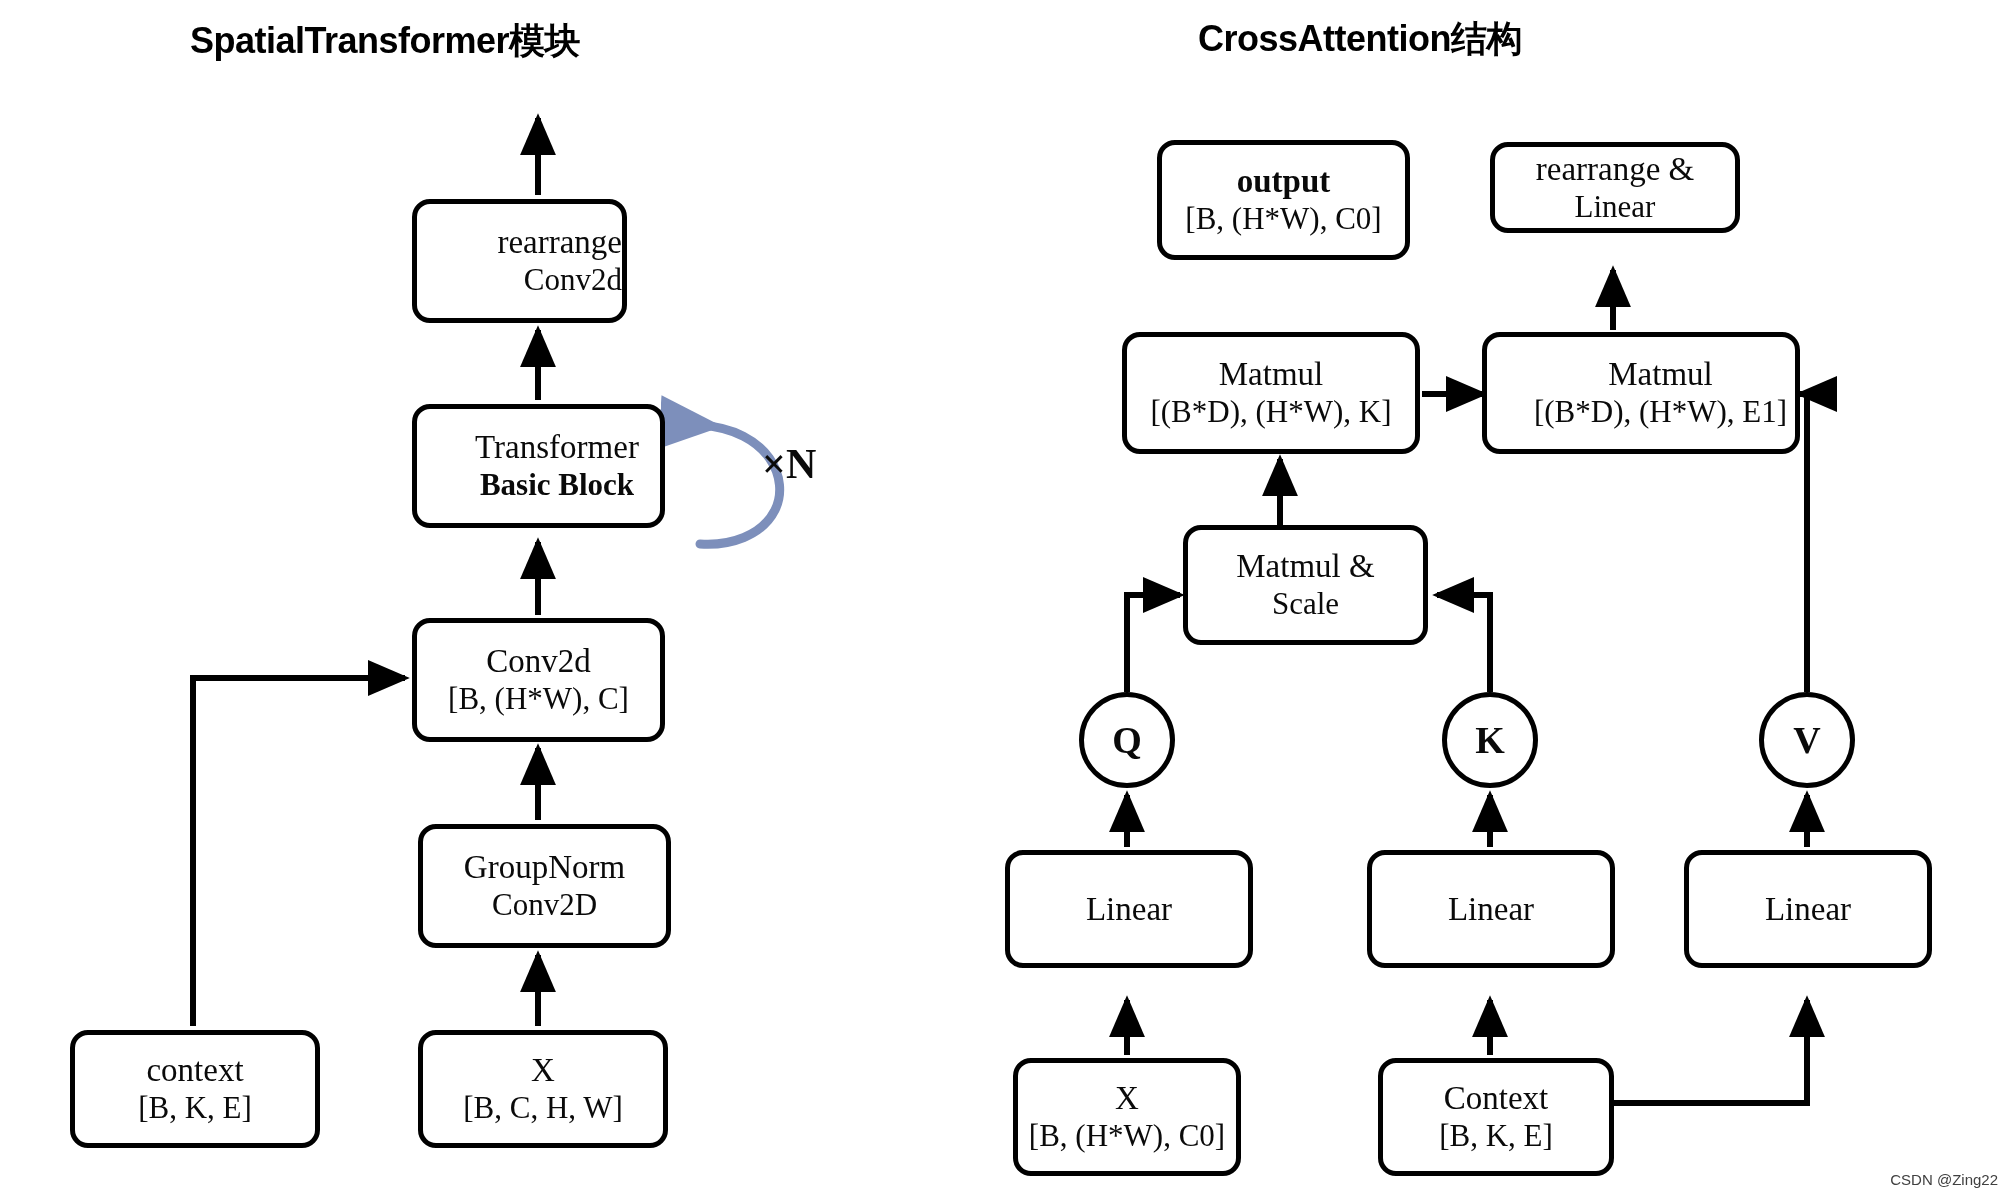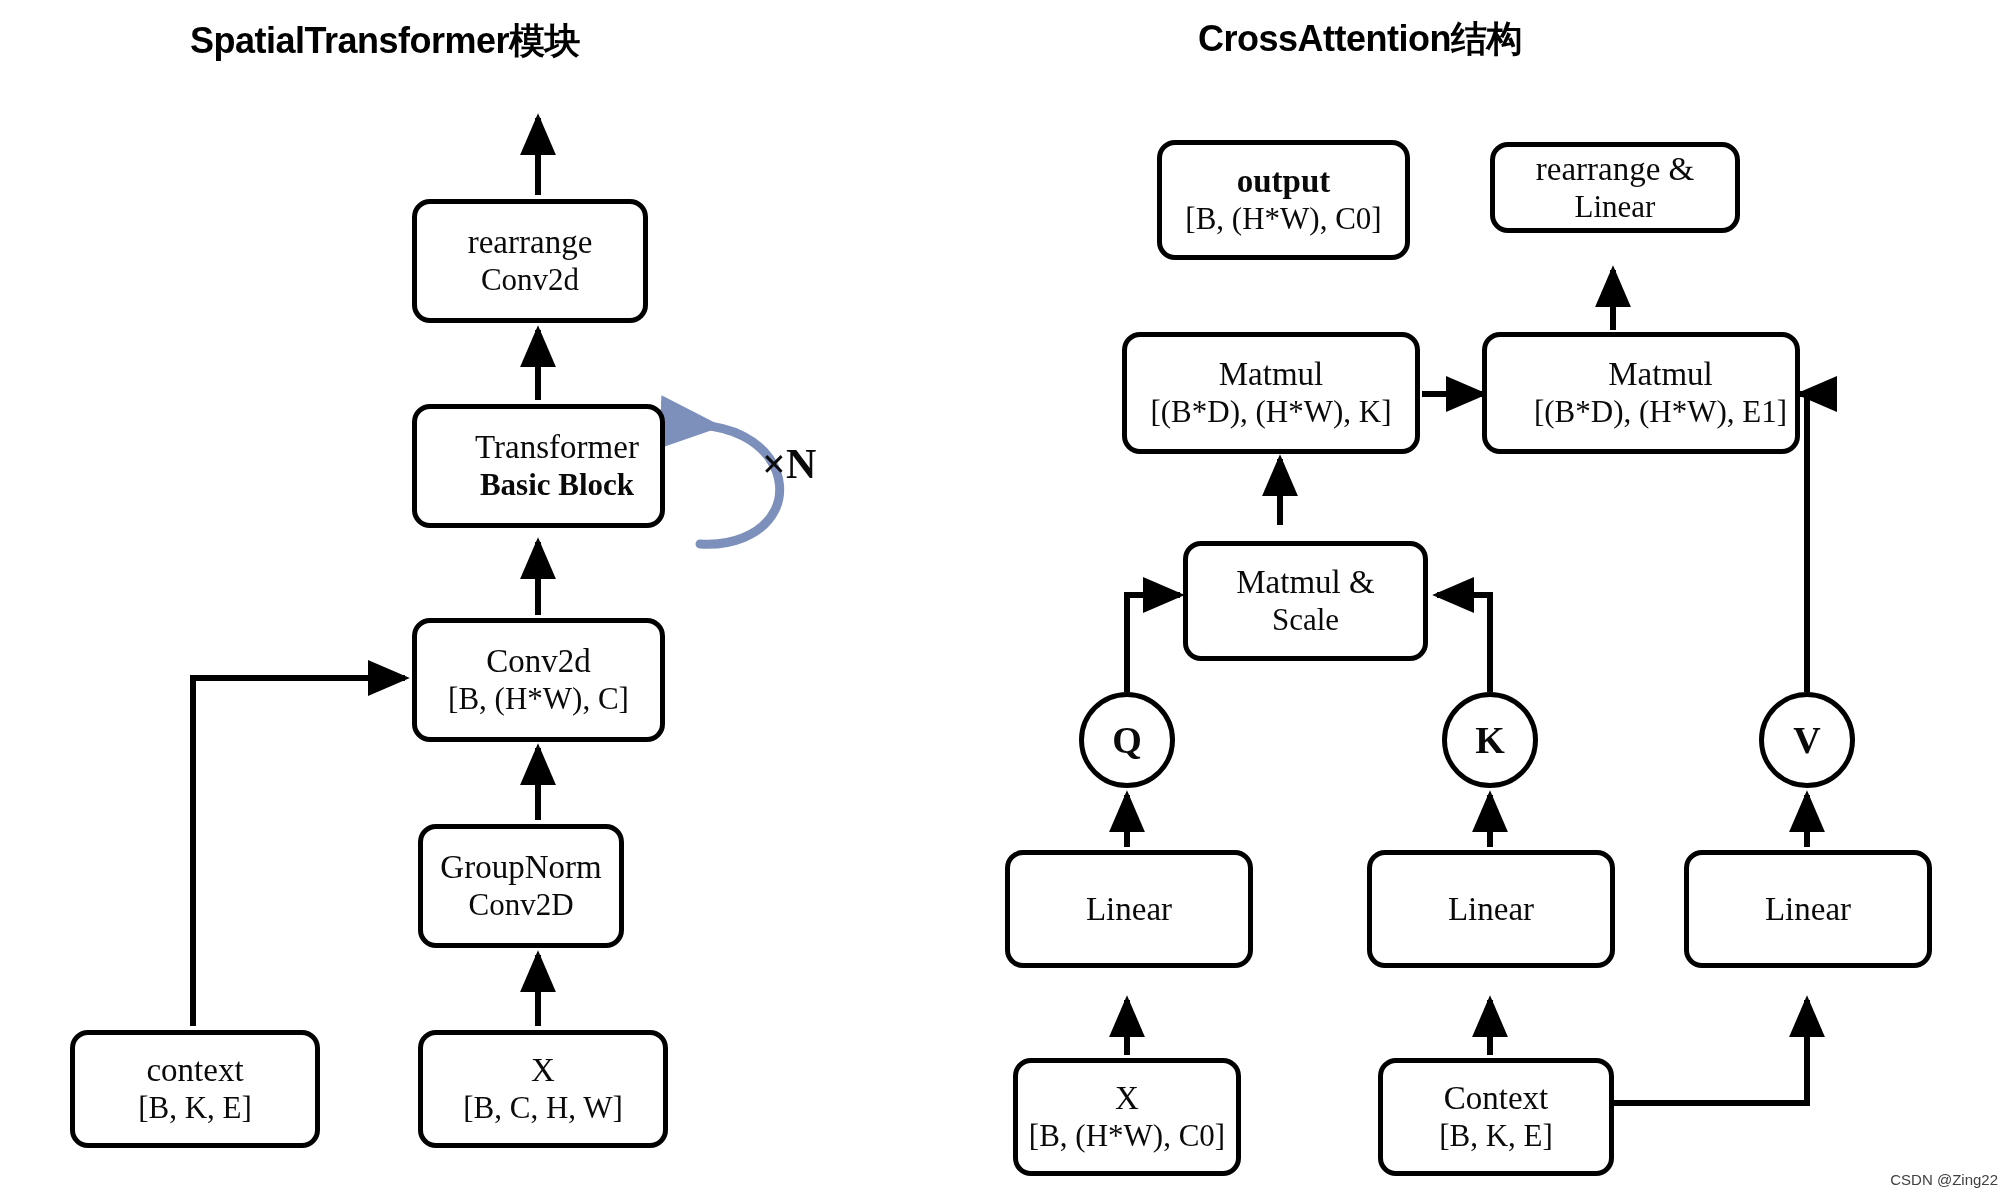--- a/index.html
+++ b/index.html
@@ -69,36 +69,36 @@
     <line x1="1127" y1="1055" x2="1127" y2="1000" marker-end="url(#ah)"></line>
     <line x1="1490" y1="1055" x2="1490" y2="1000" marker-end="url(#ah)"></line>
     <path d="M1614,1103 L1807,1103 L1807,1000" marker-end="url(#ah)"></path>
   </g>
 
   <g fill="none" stroke="#7d8fbb" stroke-width="9" stroke-linecap="round">
     <path d="M700,425 C770,430 790,480 775,510 C762,536 730,546 700,544" marker-start="url(#ahblue)"></path>
   </g>
 </svg>
 
-<div class="node" style="left:412px;top:199px;width:236px;height:124px;">
+<div class="node" style="left:412px;top:199px;width:215px;height:124px;align-items:flex-end;">
   <span class="l1">rearrange</span>
   <span class="l2">Conv2d</span>
 </div>
 
 <div class="node" style="left:412px;top:404px;width:253px;height:124px;padding-left:37px;">
   <span class="l1">Transformer</span>
   <span class="l2 bold">Basic Block</span>
 </div>
 
 <div class="node" style="left:412px;top:618px;width:253px;height:124px;">
   <span class="l1">Conv2d</span>
   <span class="l2">[B, (H*W), C]</span>
 </div>
 
-<div class="node" style="left:418px;top:824px;width:206px;height:124px;">
+<div class="node" style="left:418px;top:824px;width:253px;height:124px;">
   <span class="l1">GroupNorm</span>
   <span class="l2">Conv2D</span>
 </div>
 
 <div class="node" style="left:70px;top:1030px;width:250px;height:118px;">
   <span class="l1">context</span>
   <span class="l2">[B, K, E]</span>
 </div>
 
 <div class="node" style="left:418px;top:1030px;width:250px;height:118px;">
@@ -121,21 +121,21 @@
 <div class="node" style="left:1122px;top:332px;width:298px;height:122px;">
   <span class="l1">Matmul</span>
   <span class="l2">[(B*D), (H*W), K]</span>
 </div>
 
 <div class="node" style="left:1482px;top:332px;width:318px;height:122px;padding-left:39px;">
   <span class="l1">Matmul</span>
   <span class="l2">[(B*D), (H*W), E1]</span>
 </div>
 
-<div class="node" style="left:1183px;top:525px;width:245px;height:120px;margin-top:16px;">
+<div class="node" style="left:1183px;top:525px;width:245px;height:120px;">
   <span class="l1">Matmul &amp;</span>
   <span class="l2">Scale</span>
 </div>
 
 <div class="node single" style="left:1005px;top:850px;width:248px;height:118px;">
   <span class="l1">Linear</span>
 </div>
 <div class="node single" style="left:1367px;top:850px;width:248px;height:118px;">
   <span class="l1">Linear</span>
 </div>

